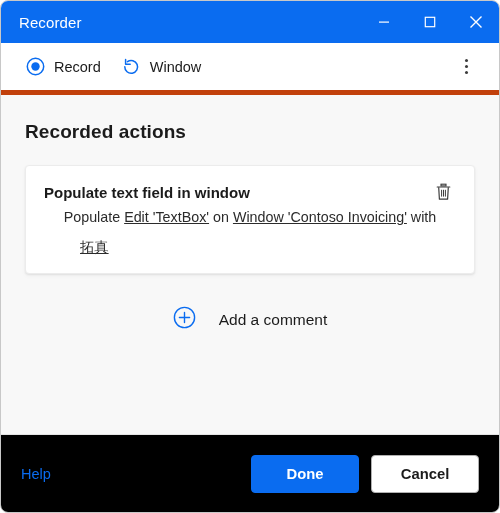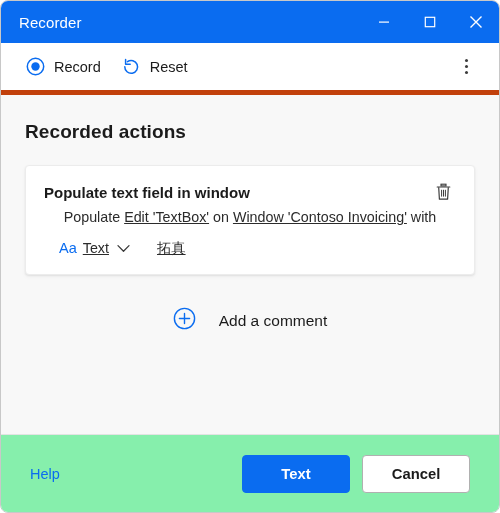--- a/index.html
+++ b/index.html
@@ -220,25 +220,25 @@
   }
   .add-comment .label {
     font-size: 15.5px;
     color: #1b1b1b;
   }
 
   
   .footer {
     height: 78px;
     min-height: 78px;
-    background: #86efac;
+    background: #000000;
     border-top: 1px solid #e3e3e3;
     display: flex;
     align-items: center;
-    padding: 0 29px;
+    padding: 0 20px;
     box-sizing: border-box;
   }
   .help-link {
     font-size: 14.5px;
     color: #0a6cf0;
     cursor: default;
   }
   .footer-spacer { flex: 1; }
   .btn {
     height: 38px;
@@ -309,21 +309,21 @@
       <span class="label">Record</span>
     </div>
 
     <div class="tool-btn">
       <span class="tool-icon">
         <svg width="20" height="20" viewBox="0 0 20 20">
           <path d="M5.0 6.0 A6.4 6.4 0 1 1 4.0 11.6" fill="none" stroke="#0a6cf0" stroke-width="1.5" stroke-linecap="round" transform="rotate(18 10 10)"></path>
           <path d="M4.6 2.6 L4.6 7.2 L9.2 7.2" fill="none" stroke="#0a6cf0" stroke-width="1.5" stroke-linecap="round" stroke-linejoin="round"></path>
         </svg>
       </span>
-      <span class="label">Reset</span>
+      <span class="label">Window</span>
     </div>
 
     <div class="toolbar-spacer"></div>
 
     <div class="overflow-btn">
       <i></i>
       <i></i>
       <i></i>
     </div>
   </div>
@@ -348,46 +348,37 @@
 
       <div class="card-detail">
         <span>Populate</span>
         <span class="lnk">Edit 'TextBox'</span>
         <span>on</span>
         <span class="lnk">Window 'Contoso Invoicing'</span>
         <span>with</span>
       </div>
 
       <div class="card-value-row">
-        <div class="type-picker">
-          <span class="aa-icon">Aa</span>
-          <span class="type-label">Text</span>
-          <span class="chev">
-            <svg width="13" height="9" viewBox="0 0 13 9">
-                <path d="M1 1.6 L6.5 7.2 L12 1.6" fill="none" stroke="#3b3b3b" stroke-width="1.3" stroke-linecap="round" stroke-linejoin="round"></path>
-              </svg>
-          </span>
-        </div>
         <span class="value-text">拓真</span>
       </div>
     </div>
 
     <div class="add-comment-row">
       <div class="add-comment">
         <span>
           <svg width="23" height="23" viewBox="0 0 23 23">
             <circle cx="11.5" cy="11.5" r="10.1" fill="none" stroke="#0a6cf0" stroke-width="1.4"></circle>
             <path d="M11.5 6.4 V16.6 M6.4 11.5 H16.6" stroke="#0a6cf0" stroke-width="1.4" stroke-linecap="round"></path>
           </svg>
         </span>
         <span class="label">Add a comment</span>
       </div>
     </div>
   </div>
 
   <div class="footer">
     <span class="help-link">Help</span>
     <div class="footer-spacer"></div>
-    <div class="btn btn-primary">Text</div>
+    <div class="btn btn-primary">Done</div>
     <div class="btn btn-secondary">Cancel</div>
   </div>
 
 </div>
 
 </body></html>

